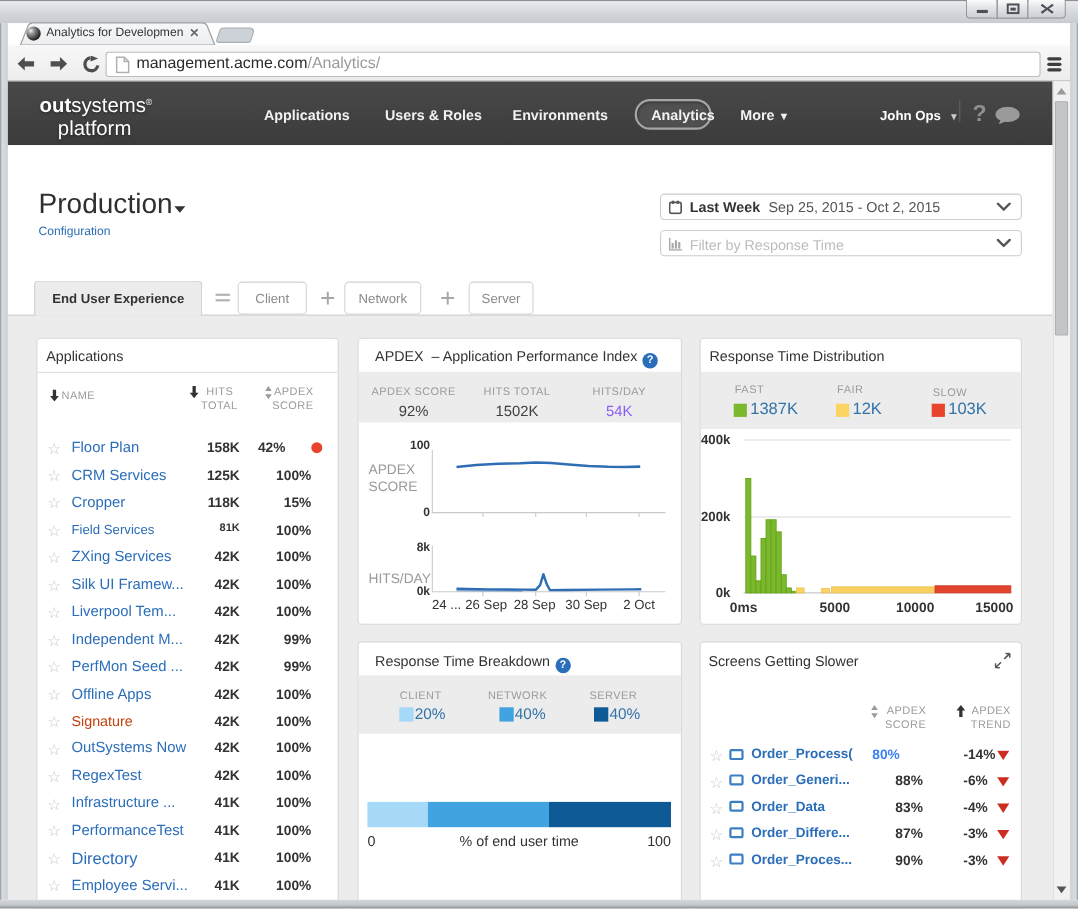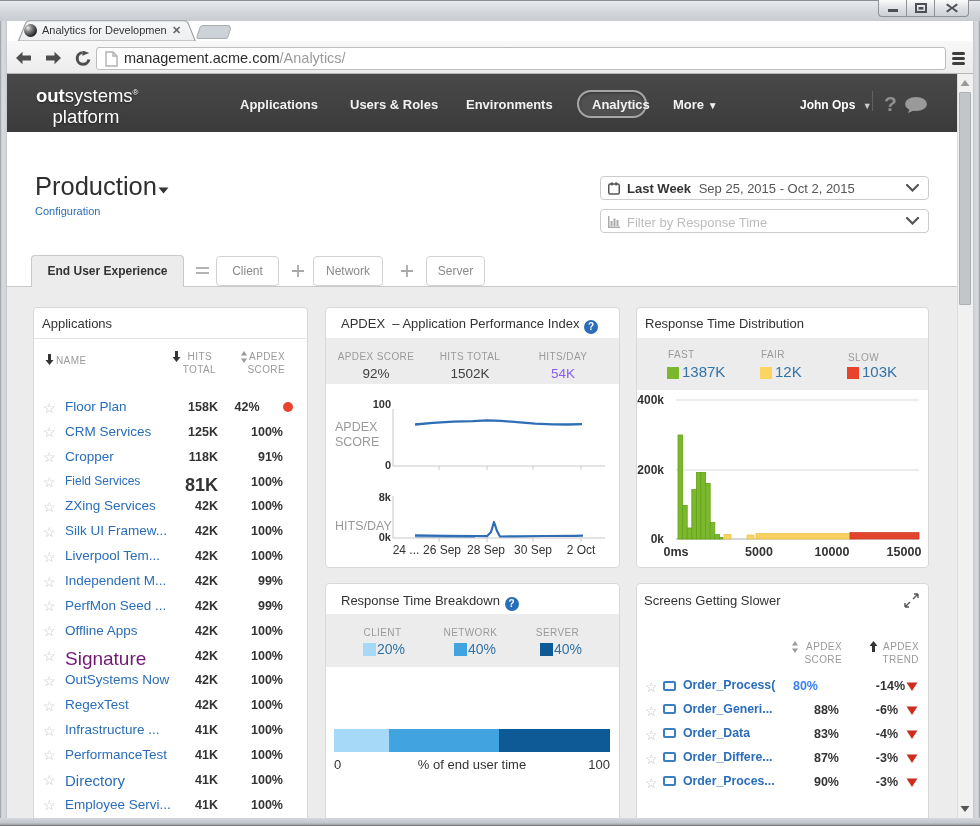--- a/index.html
+++ b/index.html
@@ -218,24 +218,24 @@
 <div class="abs bold" style="left:130px; top:400.0px; width:88px; text-align:right; font-size:12.5px; color:#333;">158K</div>
 <div class="abs bold" style="left:217px; top:400.0px; width:60px; text-align:center; font-size:12.5px; color:#333;">42%</div>
 <div class="abs" style="left:283px; top:402.0px; width:10px; height:10px; border-radius:50%; background:#e8432d;"></div>
 <div class="abs star" style="left:43px; top:424.4px;">☆</div>
 <div class="abs" style="left:65px; top:423.9px; font-size:13.5px; color:#2a6db8;">CRM Services</div>
 <div class="abs bold" style="left:130px; top:424.9px; width:88px; text-align:right; font-size:12.5px; color:#333;">125K</div>
 <div class="abs bold" style="left:223px; top:424.9px; width:60px; text-align:right; font-size:12.5px; color:#333;">100%</div>
 <div class="abs star" style="left:43px; top:449.2px;">☆</div>
 <div class="abs" style="left:65px; top:448.7px; font-size:13.5px; color:#2a6db8;">Cropper</div>
 <div class="abs bold" style="left:130px; top:449.7px; width:88px; text-align:right; font-size:12.5px; color:#333;">118K</div>
-<div class="abs bold" style="left:223px; top:449.7px; width:60px; text-align:right; font-size:12.5px; color:#333;">91%</div>
+<div class="abs bold" style="left:223px; top:449.7px; width:60px; text-align:right; font-size:12.5px; color:#333;">15%</div>
 <div class="abs star" style="left:43px; top:474.1px;">☆</div>
 <div class="abs" style="left:65px; top:473.6px; font-size:12px; color:#2a6db8;">Field Services</div>
-<div class="abs bold" style="left:130px; top:474.6px; width:88px; text-align:right; font-size:18px; color:#333;">81K</div>
+<div class="abs bold" style="left:130px; top:474.6px; width:88px; text-align:right; font-size:10px; color:#333;">81K</div>
 <div class="abs bold" style="left:223px; top:474.6px; width:60px; text-align:right; font-size:12.5px; color:#333;">100%</div>
 <div class="abs star" style="left:43px; top:498.9px;">☆</div>
 <div class="abs" style="left:65px; top:498.4px; font-size:13.5px; color:#2a6db8;">ZXing Services</div>
 <div class="abs bold" style="left:130px; top:499.4px; width:88px; text-align:right; font-size:12.5px; color:#333;">42K</div>
 <div class="abs bold" style="left:223px; top:499.4px; width:60px; text-align:right; font-size:12.5px; color:#333;">100%</div>
 <div class="abs star" style="left:43px; top:523.8px;">☆</div>
 <div class="abs" style="left:65px; top:523.2px; font-size:13.5px; color:#2a6db8;">Silk UI Framew...</div>
 <div class="abs bold" style="left:130px; top:524.2px; width:88px; text-align:right; font-size:12.5px; color:#333;">42K</div>
 <div class="abs bold" style="left:223px; top:524.2px; width:60px; text-align:right; font-size:12.5px; color:#333;">100%</div>
 <div class="abs star" style="left:43px; top:548.6px;">☆</div>
@@ -248,21 +248,21 @@
 <div class="abs bold" style="left:223px; top:574.0px; width:60px; text-align:right; font-size:12.5px; color:#333;">99%</div>
 <div class="abs star" style="left:43px; top:598.3px;">☆</div>
 <div class="abs" style="left:65px; top:597.8px; font-size:13.5px; color:#2a6db8;">PerfMon Seed ...</div>
 <div class="abs bold" style="left:130px; top:598.8px; width:88px; text-align:right; font-size:12.5px; color:#333;">42K</div>
 <div class="abs bold" style="left:223px; top:598.8px; width:60px; text-align:right; font-size:12.5px; color:#333;">99%</div>
 <div class="abs star" style="left:43px; top:623.1px;">☆</div>
 <div class="abs" style="left:65px; top:622.6px; font-size:13.5px; color:#2a6db8;">Offline Apps</div>
 <div class="abs bold" style="left:130px; top:623.6px; width:88px; text-align:right; font-size:12.5px; color:#333;">42K</div>
 <div class="abs bold" style="left:223px; top:623.6px; width:60px; text-align:right; font-size:12.5px; color:#333;">100%</div>
 <div class="abs star" style="left:43px; top:648.0px;">☆</div>
-<div class="abs" style="left:65px; top:647.5px; font-size:19px; color:#701a75;">Signature</div>
+<div class="abs" style="left:65px; top:647.5px; font-size:13px; color:#c2410c;">Signature</div>
 <div class="abs bold" style="left:130px; top:648.5px; width:88px; text-align:right; font-size:12.5px; color:#333;">42K</div>
 <div class="abs bold" style="left:223px; top:648.5px; width:60px; text-align:right; font-size:12.5px; color:#333;">100%</div>
 <div class="abs star" style="left:43px; top:672.9px;">☆</div>
 <div class="abs" style="left:65px; top:672.4px; font-size:13.5px; color:#2a6db8;">OutSystems Now</div>
 <div class="abs bold" style="left:130px; top:673.4px; width:88px; text-align:right; font-size:12.5px; color:#333;">42K</div>
 <div class="abs bold" style="left:223px; top:673.4px; width:60px; text-align:right; font-size:12.5px; color:#333;">100%</div>
 <div class="abs star" style="left:43px; top:697.7px;">☆</div>
 <div class="abs" style="left:65px; top:697.2px; font-size:13.5px; color:#2a6db8;">RegexTest</div>
 <div class="abs bold" style="left:130px; top:698.2px; width:88px; text-align:right; font-size:12.5px; color:#333;">42K</div>
 <div class="abs bold" style="left:223px; top:698.2px; width:60px; text-align:right; font-size:12.5px; color:#333;">100%</div>

